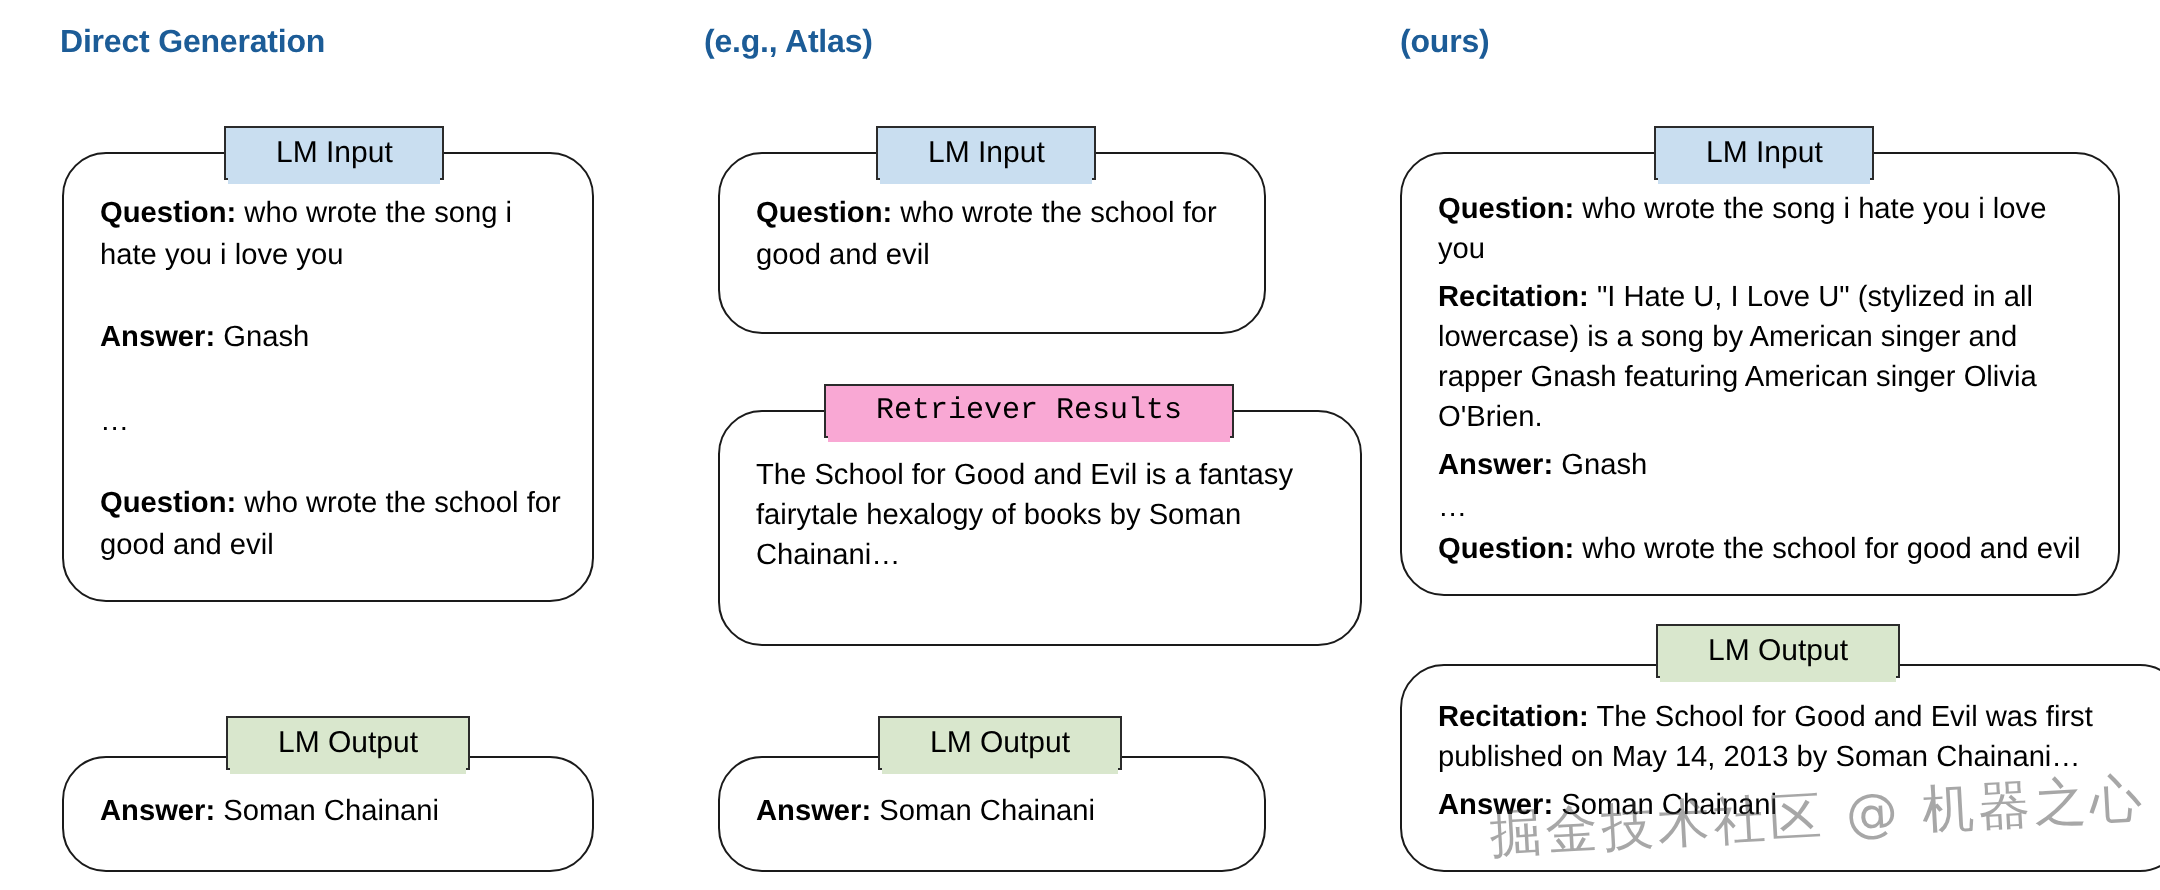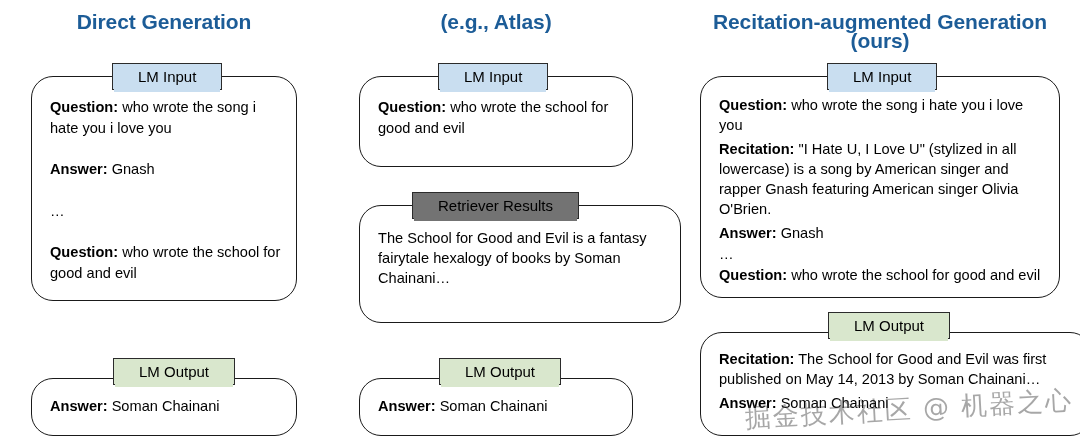--- a/index.html
+++ b/index.html
@@ -13,24 +13,23 @@
   #figure {
     position: relative;
     width: 1080px;
     height: 445px;
     background: #ffffff;
   }
 
   
   .col-title {
     position: absolute;
-    text-align: center;
     color: #1c5c97;
     font-weight: bold;
-    font-size: 21px;
+    font-size: 16px;
     line-height: 19px;
     letter-spacing: -0.1px;
   }
   .col-title .sub { display: block; }
 
   
   .box {
     position: absolute;
     border: 1.6px solid #1a1a1a;
     border-radius: 22px;
@@ -62,21 +61,21 @@
     line-height: 26px;
     height: 27px;
     text-align: center;
     color: #000000;
     white-space: nowrap;
     padding: 0 25px;
     z-index: 5;
   }
   .tab.blue   { background: #c9def0; }
   .tab.green  { background: #d9e7cd; }
-  .tab.purple { background: #737373; }
+  .tab.purple { background: #f9a8d4; font-family: Liberation Mono, monospace; }
 
   
   .tab::after {
     content: "";
     position: absolute;
     left: 1px; right: 1px;
     bottom: -3px;
     height: 4px;
     background: inherit;
   }
@@ -157,21 +156,20 @@
   <div class="box" style="left:359px; top:378px; width:274px; height:58px;">
     <div class="box-body" style="top:13px;">
       <p>
         <b>Answer:</b><span> Soman Chainani</span>
       </p>
     </div>
   </div>
   <div class="tab green" style="left:439px; top:358px;">LM Output</div>
 
   <div class="col-title" style="left:700px; top:12px; width:360px;">
-    <span>Recitation-augmented Generation</span>
     <span class="sub">(ours)</span>
   </div>
 
   <div class="box" style="left:700px; top:76px; width:360px; height:222px;">
     <div class="box-body tight" style="top:14px; left:14px; right:12px;">
       <p>
         <b>Question:</b><span> who wrote the song i hate you i love you</span>
       </p>
       <p>
         <b>Recitation:</b><span> "I Hate U, I Love U" (stylized in all lowercase) is a song by American singer and rapper Gnash featuring American singer Olivia O'Brien.</span>

